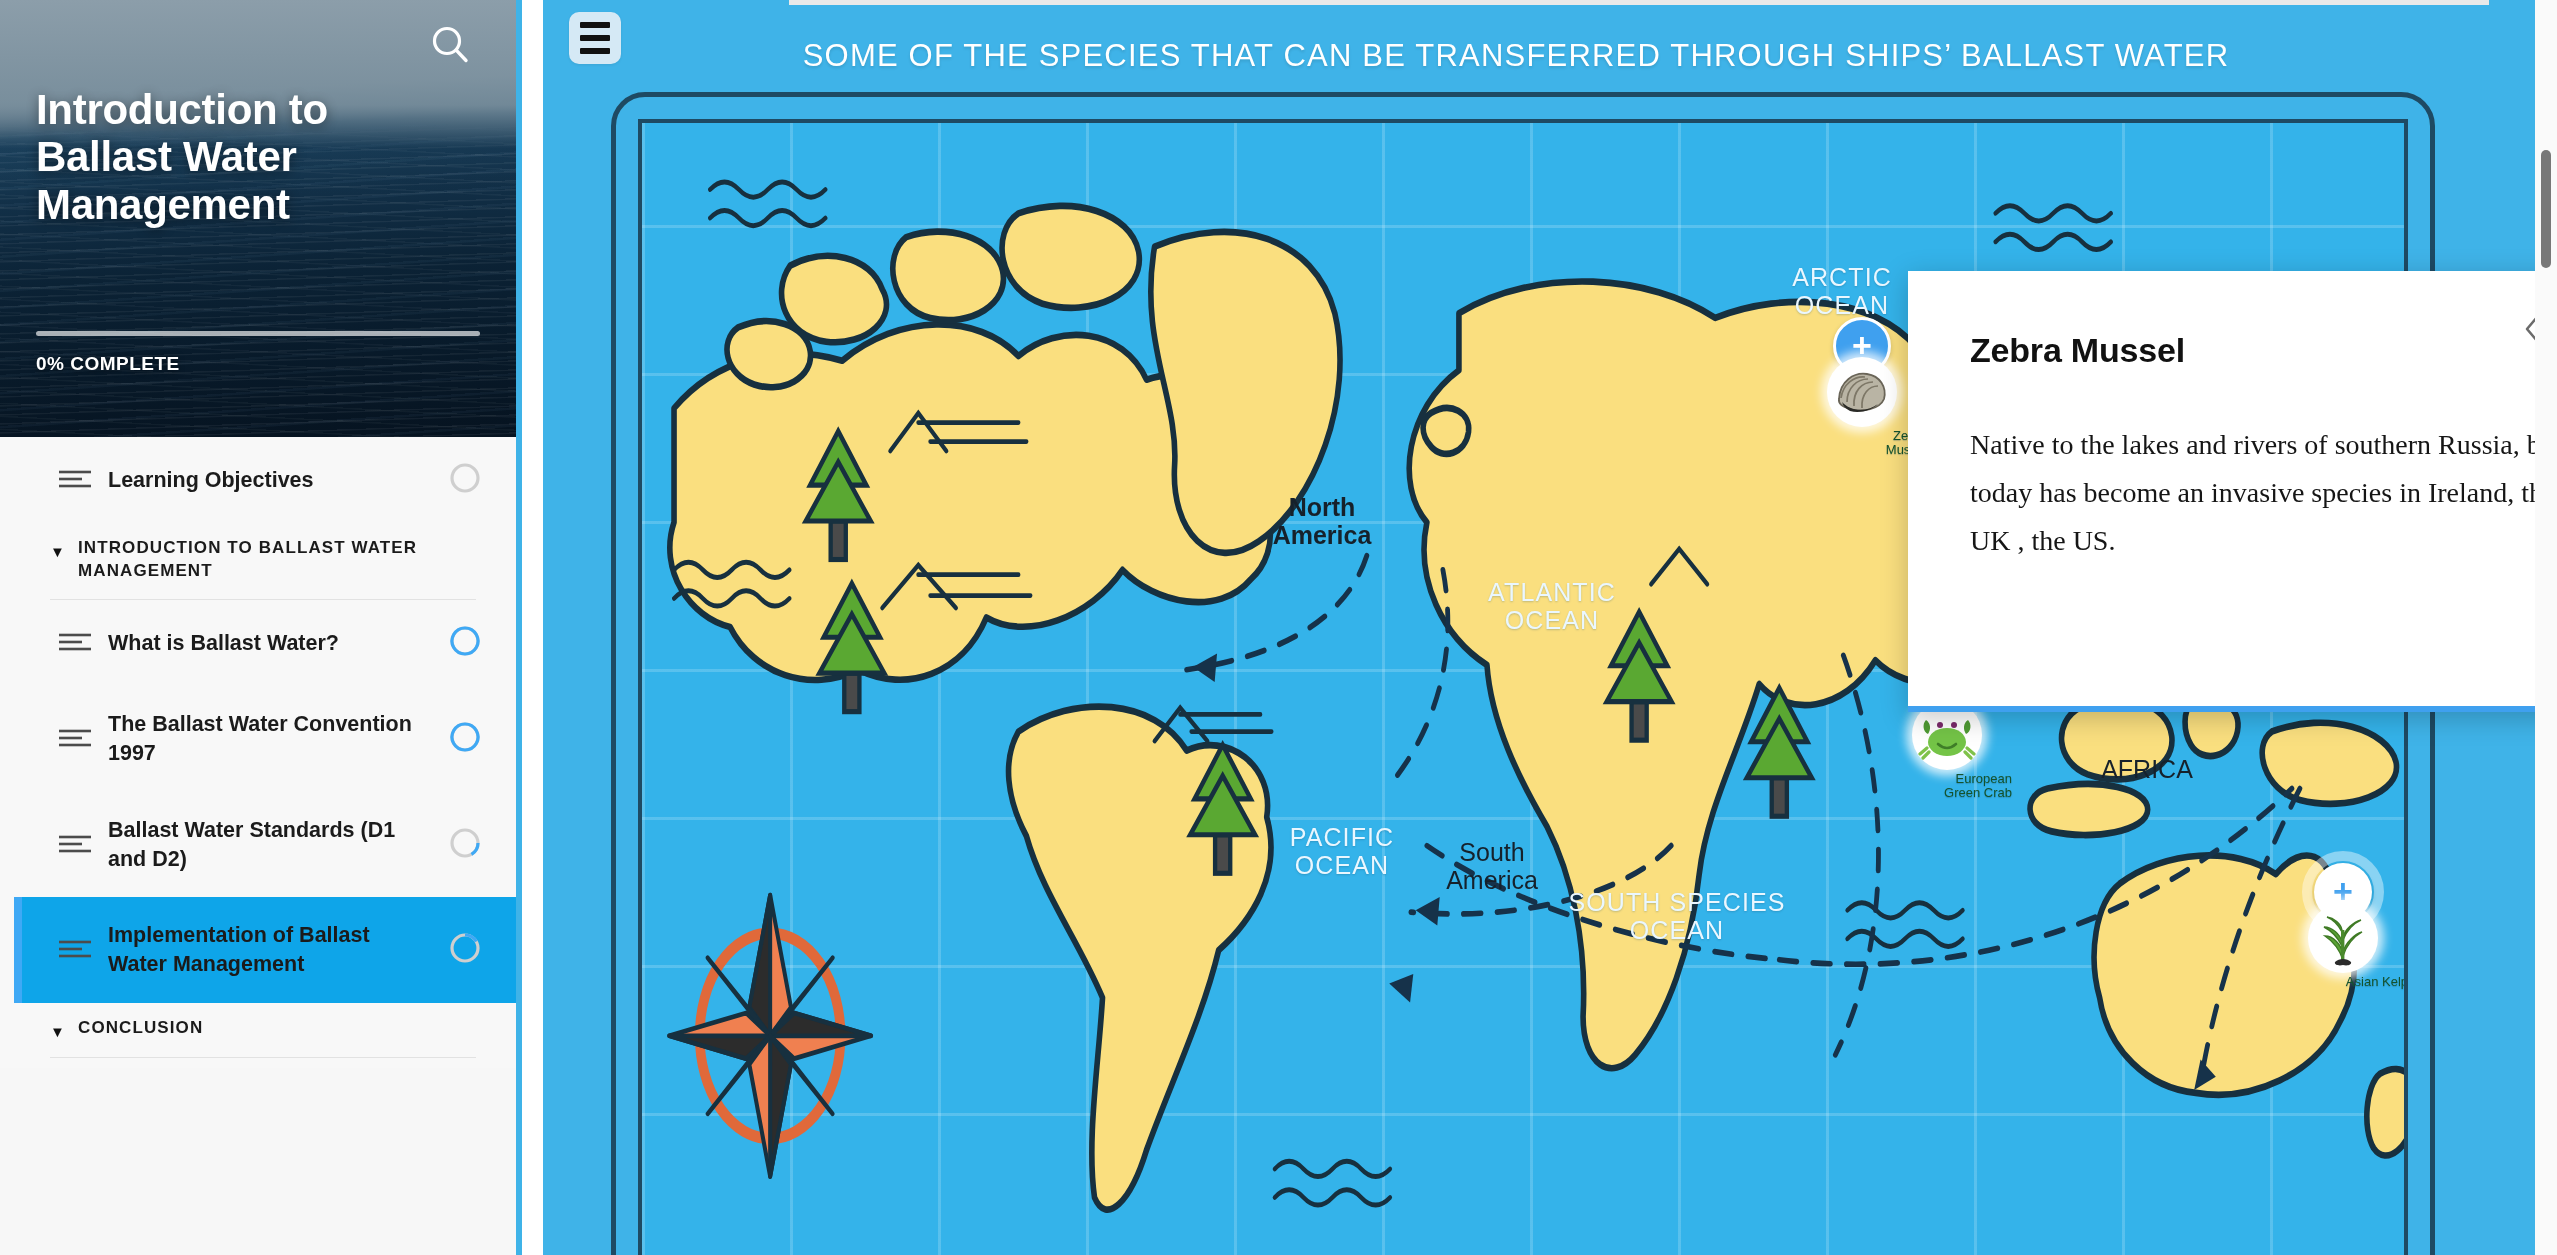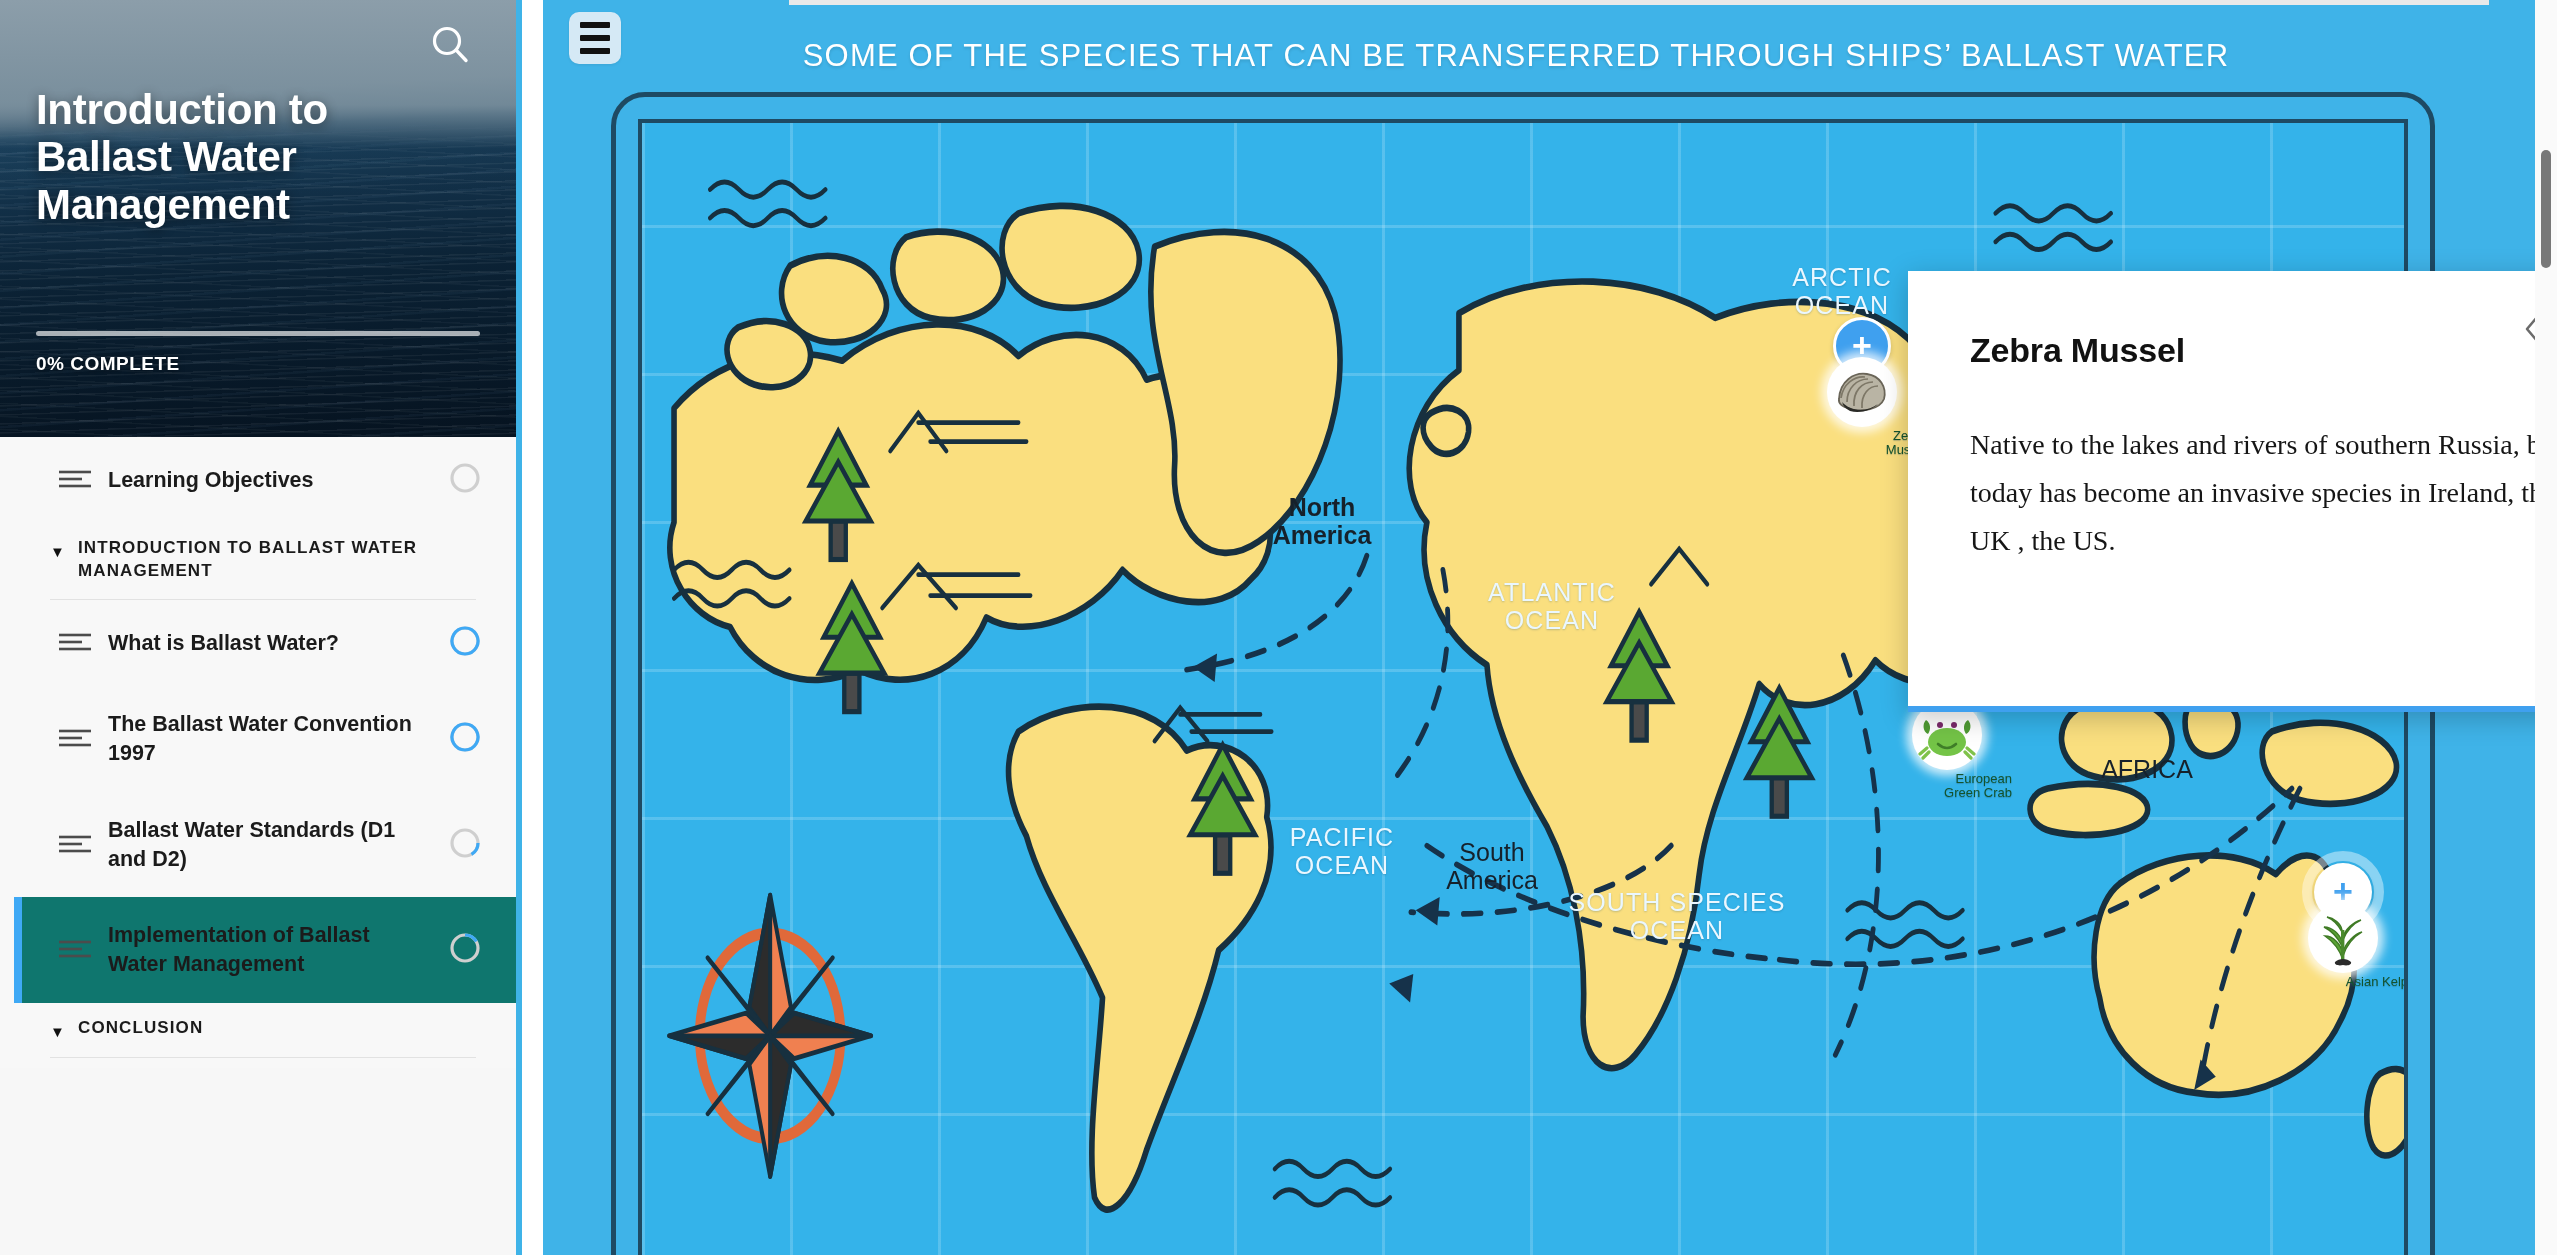--- a/index.html
+++ b/index.html
@@ -67,21 +67,21 @@
   .sb-nav { padding: 0 0 10px 14px; background: #f8f8f8; }
   .nav-lesson {
     display: flex; align-items: center;
     padding: 24px 34px 24px 36px;
     min-height: 66px;
     cursor: pointer;
     position: relative;
     border-left: 8px solid transparent;
   }
   .nav-lesson.active {
-    background: #0f766e;
+    background: #0ea5e9;
     border-left-color: #3fa9f5;
   }
   .nav-lesson .lines-icon { flex: 0 0 38px; margin-right: 12px; padding-top: 2px; }
   .nav-lesson .lbl {
     flex: 1 1 auto;
     font-size: 21.5px; font-weight: 700; color: #1b1b1b;
     line-height: 1.34; padding-right: 16px;
   }
   .nav-lesson .prog { flex: 0 0 34px; }
   .nav-section {

